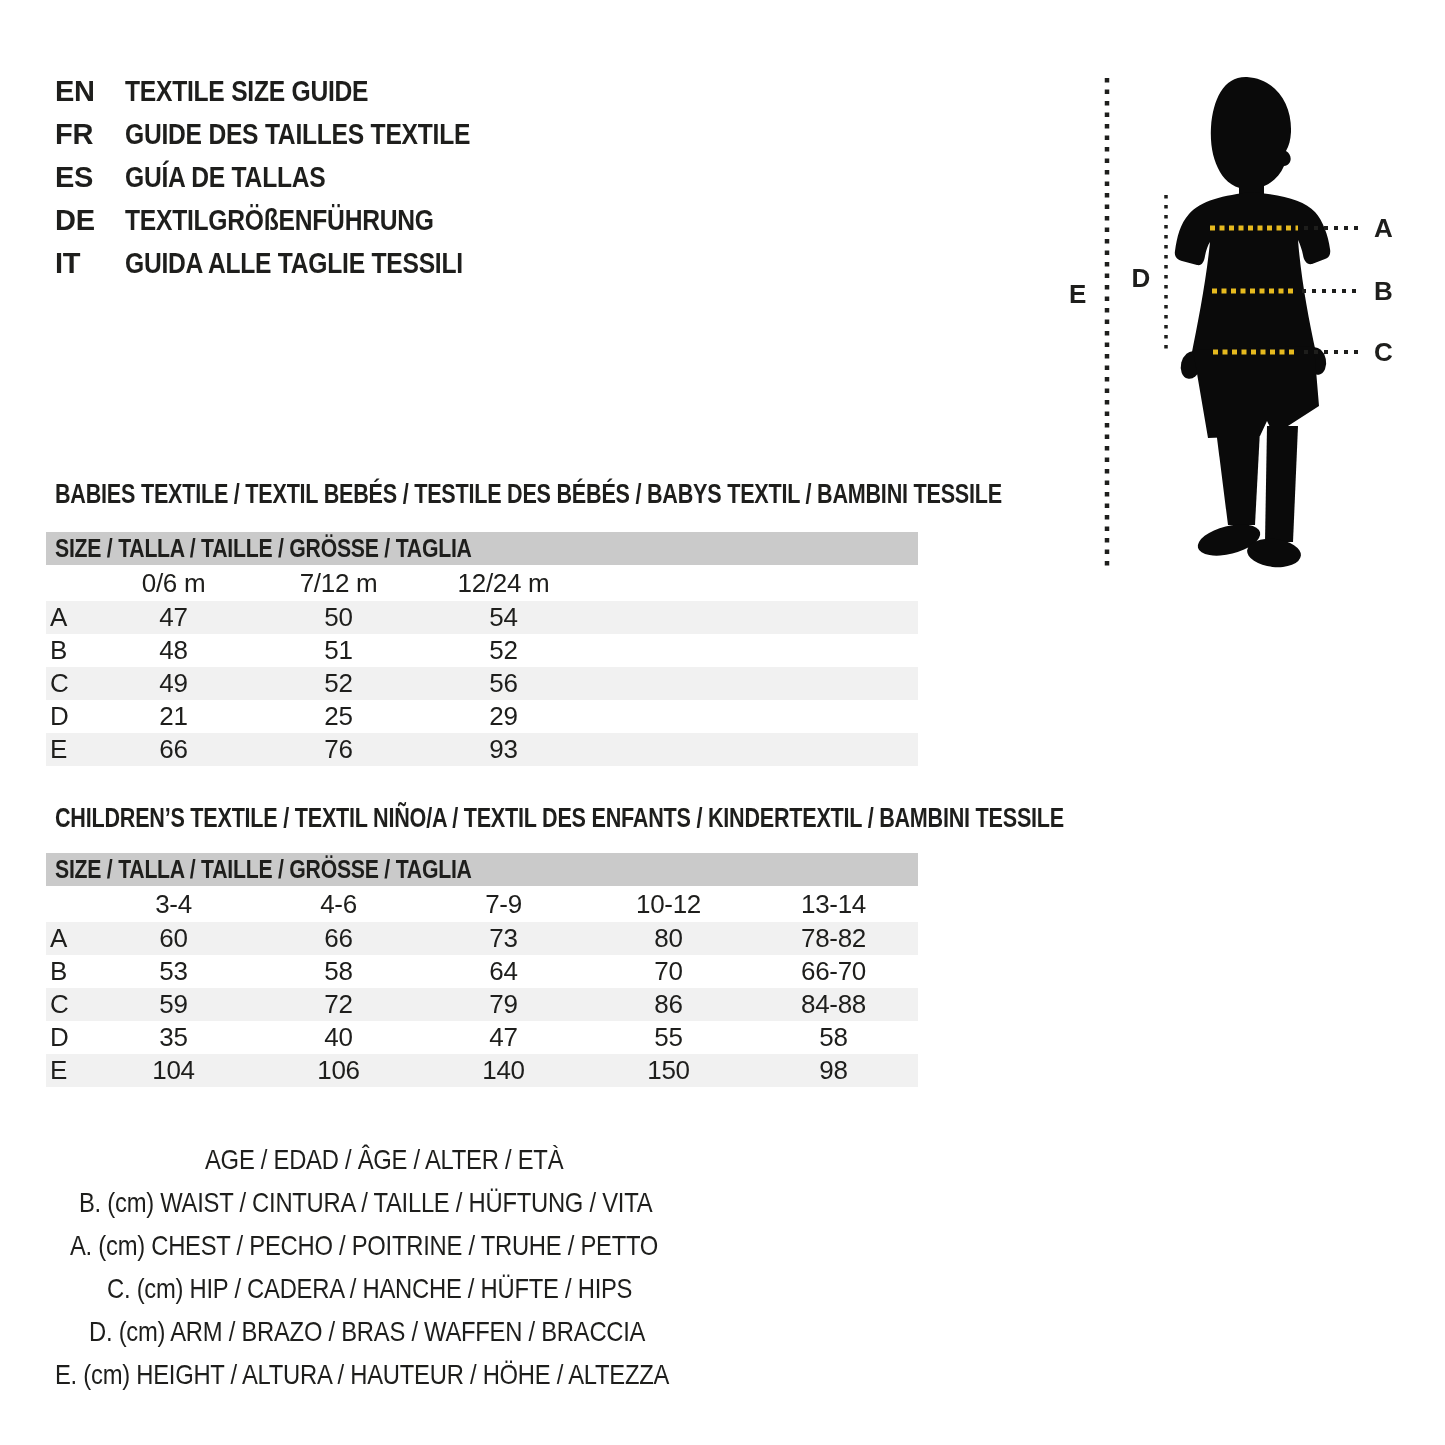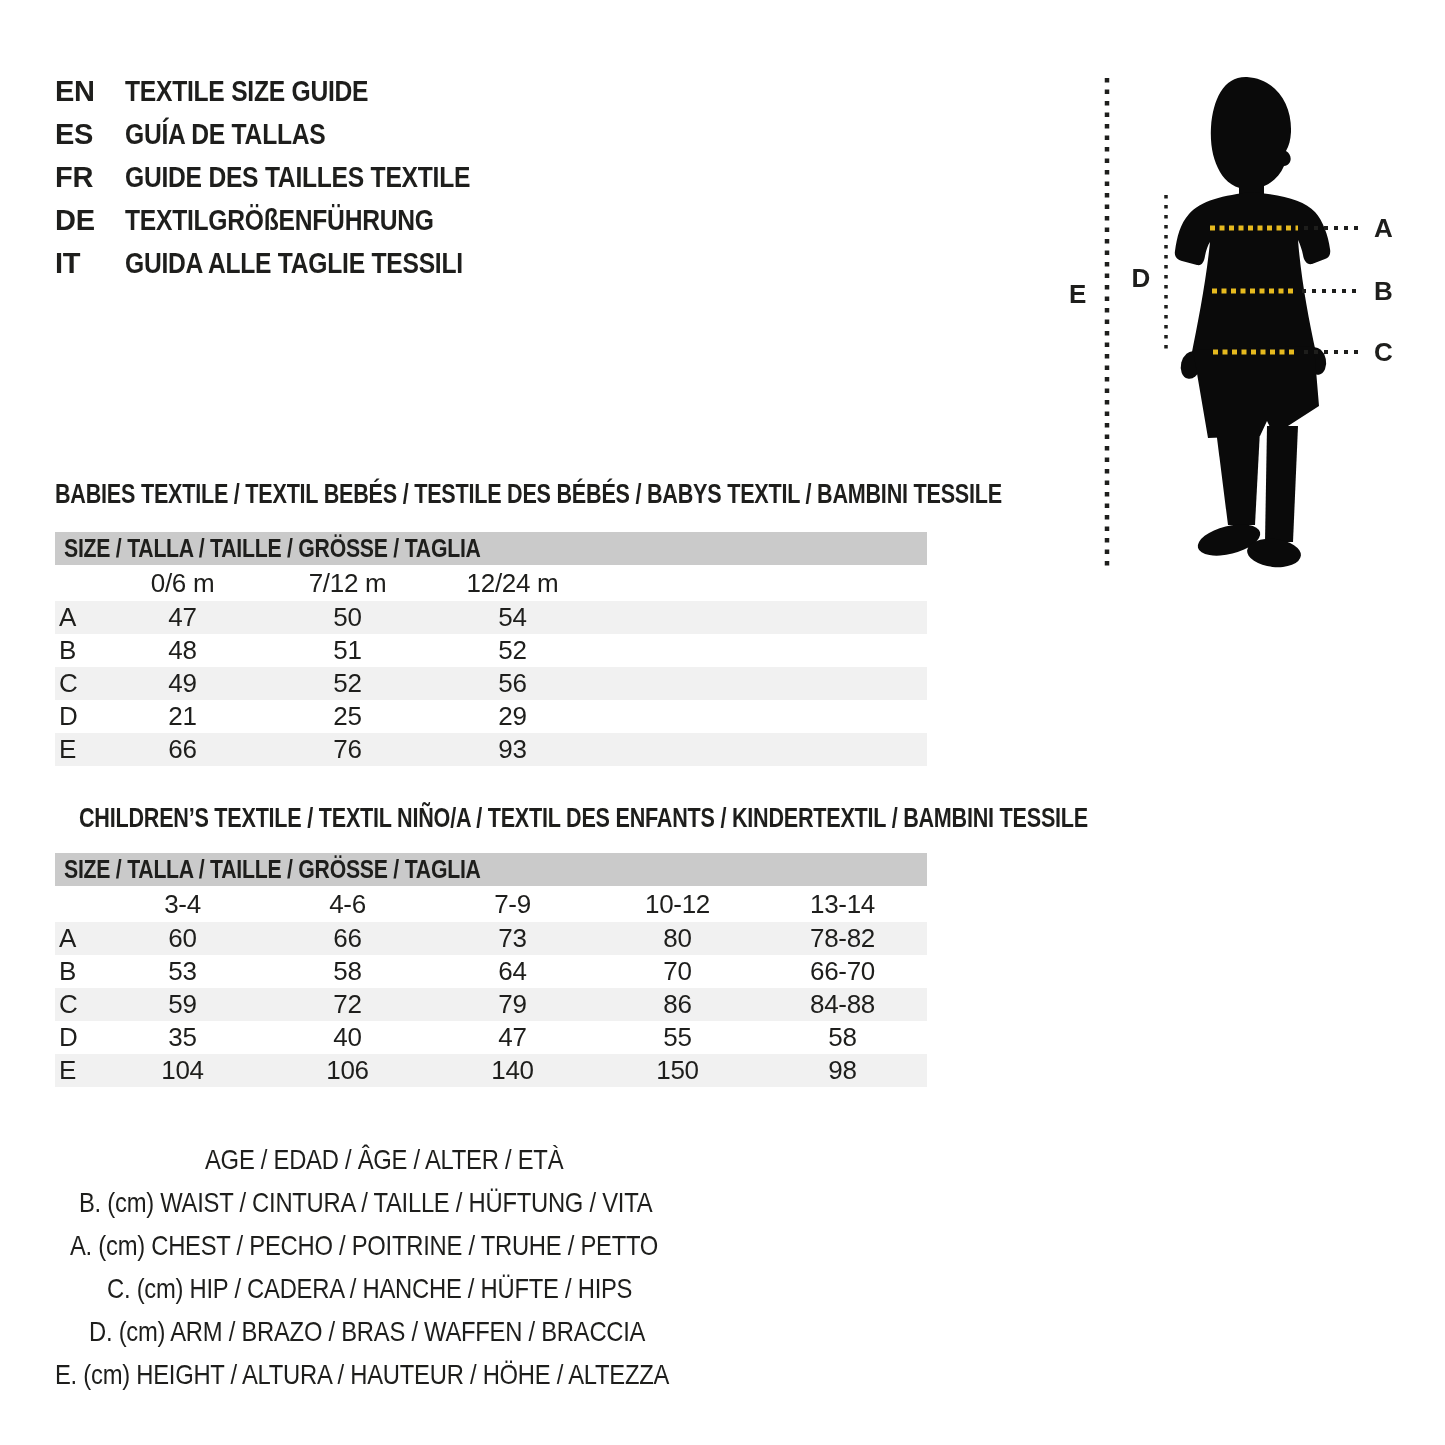--- a/index.html
+++ b/index.html
@@ -13,24 +13,24 @@
   .cond85{display:inline-block;transform:scaleX(0.85);transform-origin:0 50%;white-space:nowrap;}
 
   
   .lang-block{position:absolute;left:55px;top:70px;}
   .lang-row{display:flex;height:43px;align-items:center;font-weight:bold;font-size:29px;}
   .lang-code{width:70px;flex:0 0 70px;}
 
   
   .section-heading{position:absolute;left:55px;font-size:27px;font-weight:bold;height:32px;line-height:32px;}
   #babies-heading{top:478px;text-align:right;}
-  #children-heading{top:802px;margin-left:24px;}
-
-  
-  .size-table{position:absolute;left:55px;width:872px;}
+  #children-heading{top:802px;}
+
+  
+  .size-table{position:absolute;left:46px;width:872px;}
   #babies-table{top:532px;}
   #children-table{top:853px;}
   .size-bar{height:33px;background:#cacaca;display:flex;align-items:center;padding-left:9px;box-sizing:border-box;font-size:25px;font-weight:bold;}
   .col-header-row{display:grid;grid-template-columns:45px repeat(5,165px);height:36px;align-items:center;font-size:26px;}
   .data-row{display:grid;grid-template-columns:45px repeat(5,165px);height:33px;align-items:center;font-size:26px;}
   .data-row.shaded{background:#f1f1f1;}
   .cell{text-align:center;}
   .row-label{text-align:left;padding-left:4px;}
 
   
@@ -45,26 +45,26 @@
 <body>
 
 <div class="page">
 
   <div class="lang-block">
     <div class="lang-row">
       <span class="lang-code">EN</span>
       <span class="cond85">TEXTILE SIZE GUIDE</span>
     </div>
     <div class="lang-row">
+      <span class="lang-code">FR</span>
+      <span class="cond85">GUIDE DES TAILLES TEXTILE</span>
+    </div>
+    <div class="lang-row">
       <span class="lang-code">ES</span>
       <span class="cond85">GUÍA DE TALLAS</span>
-    </div>
-    <div class="lang-row">
-      <span class="lang-code">FR</span>
-      <span class="cond85">GUIDE DES TAILLES TEXTILE</span>
     </div>
     <div class="lang-row">
       <span class="lang-code">DE</span>
       <span class="cond85">TEXTILGRÖßENFÜHRUNG</span>
     </div>
     <div class="lang-row">
       <span class="lang-code">IT</span>
       <span class="cond85">GUIDA ALLE TAGLIE TESSILI</span>
     </div>
   </div>

